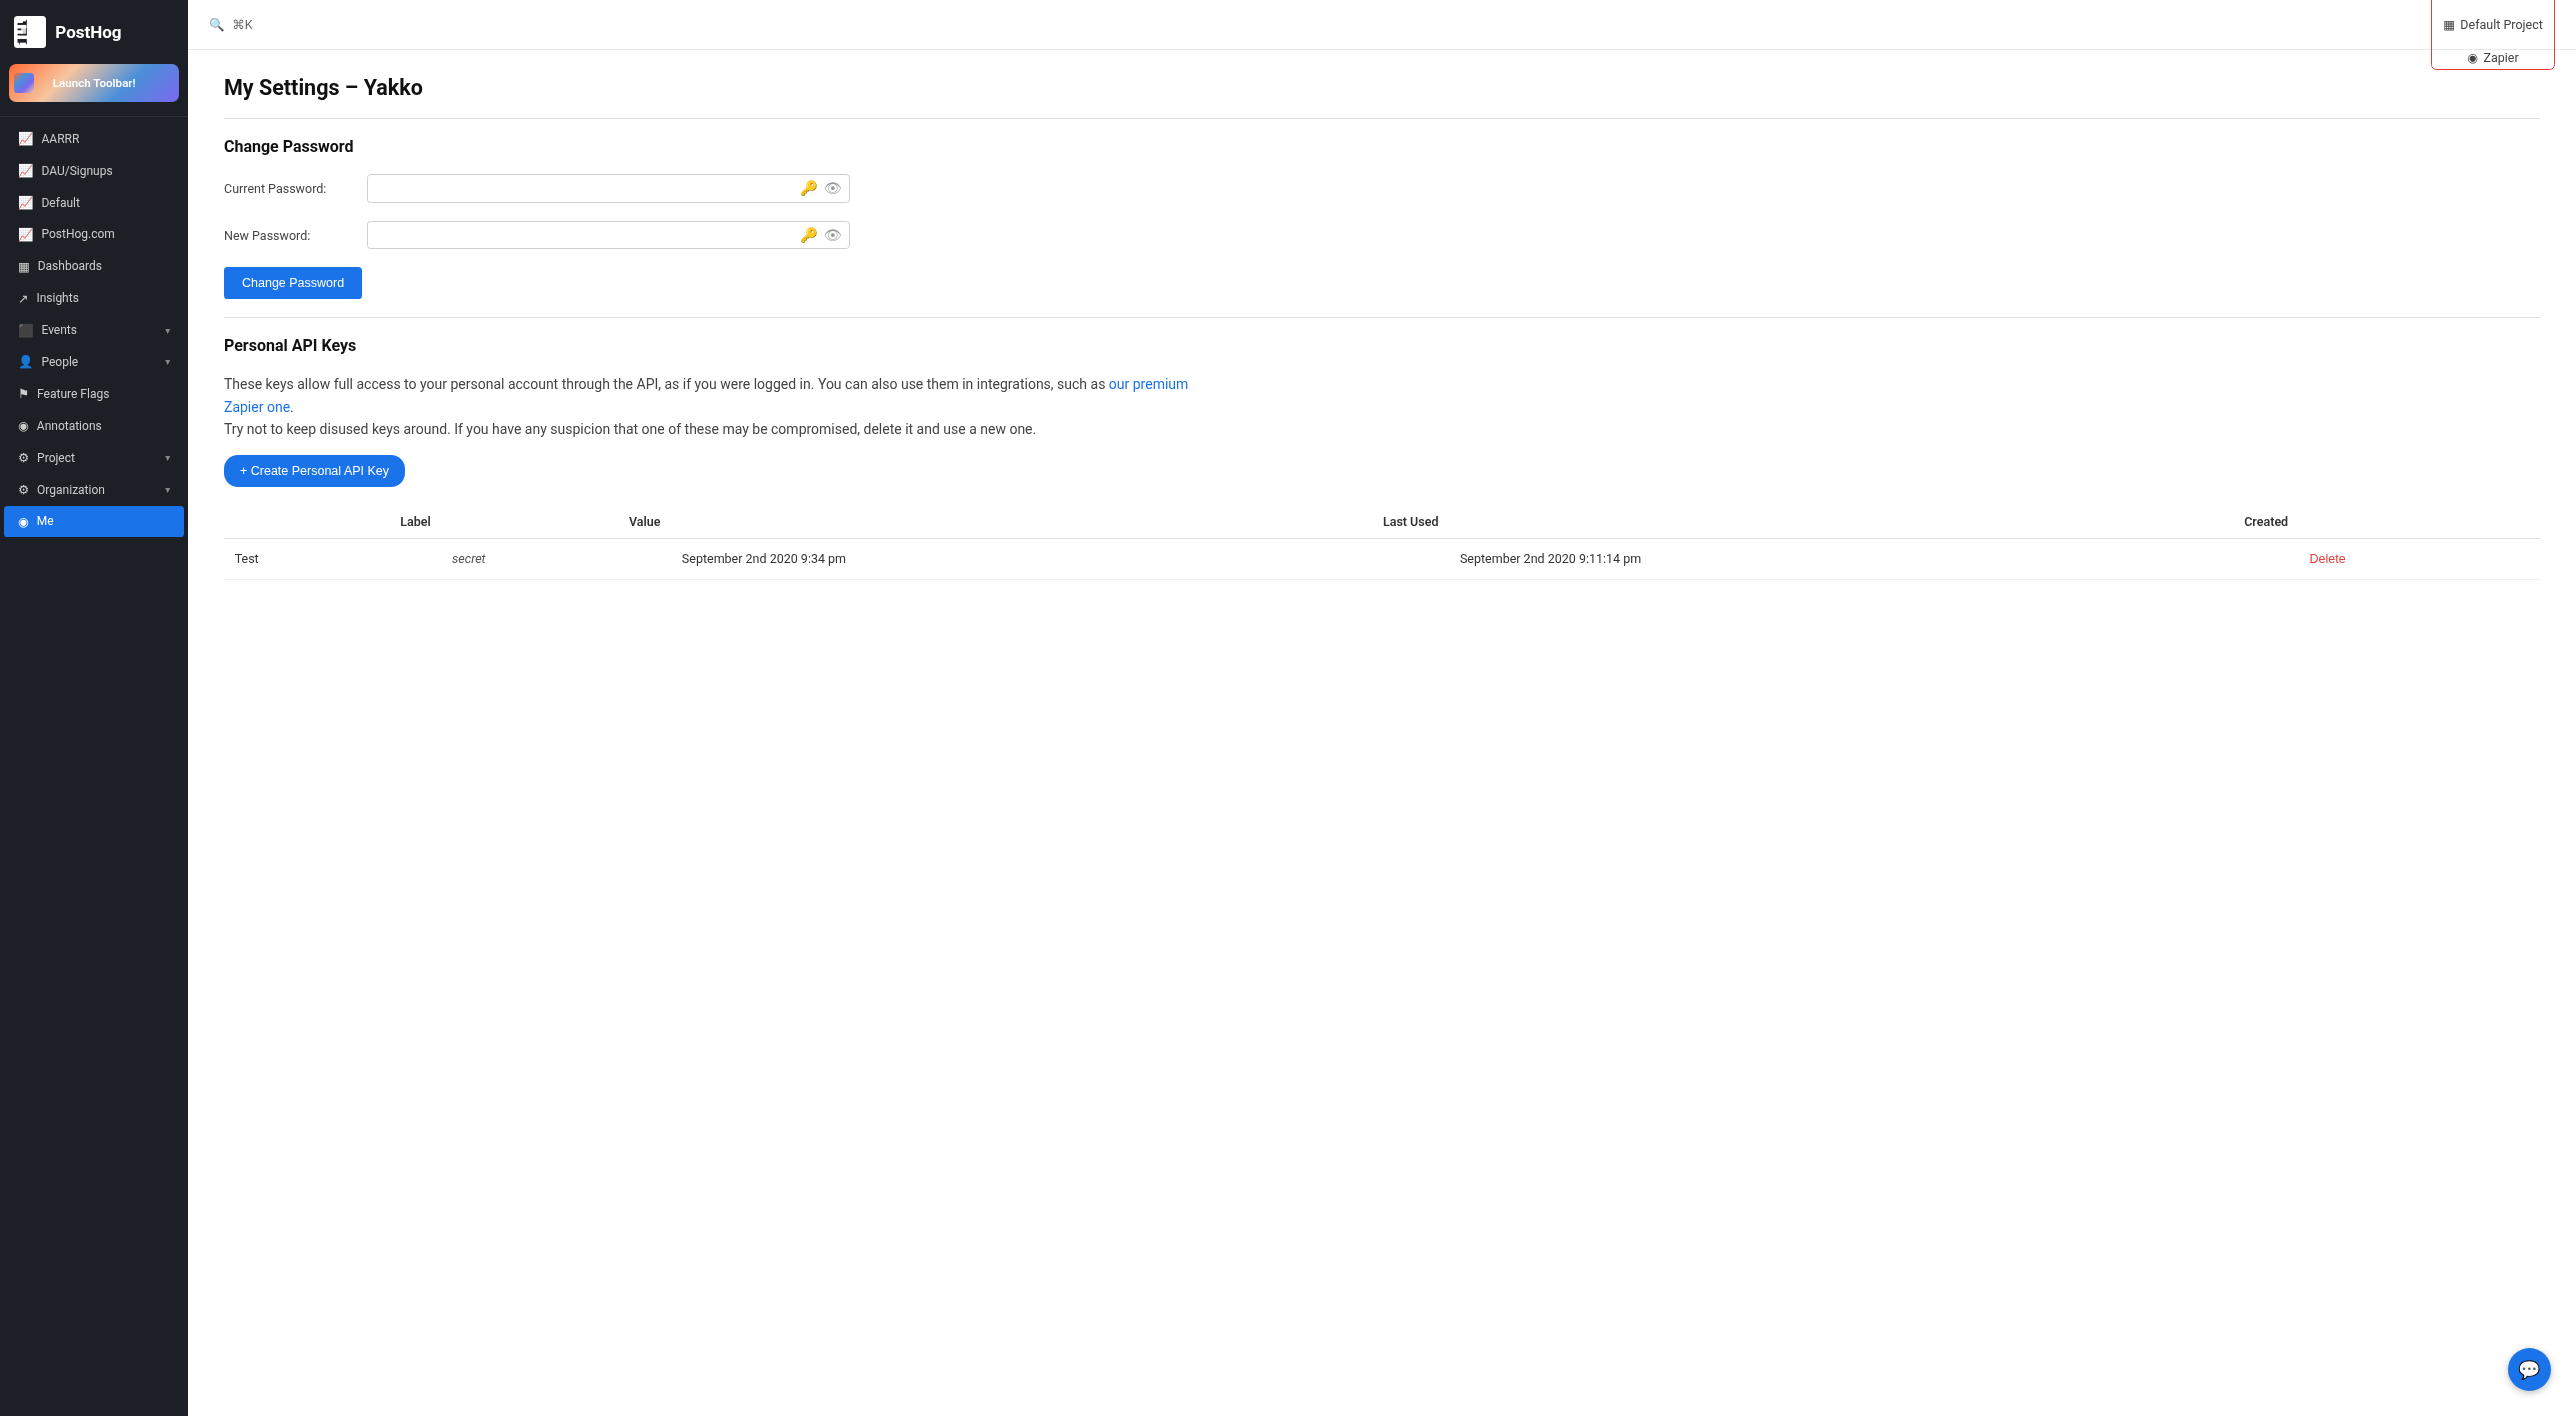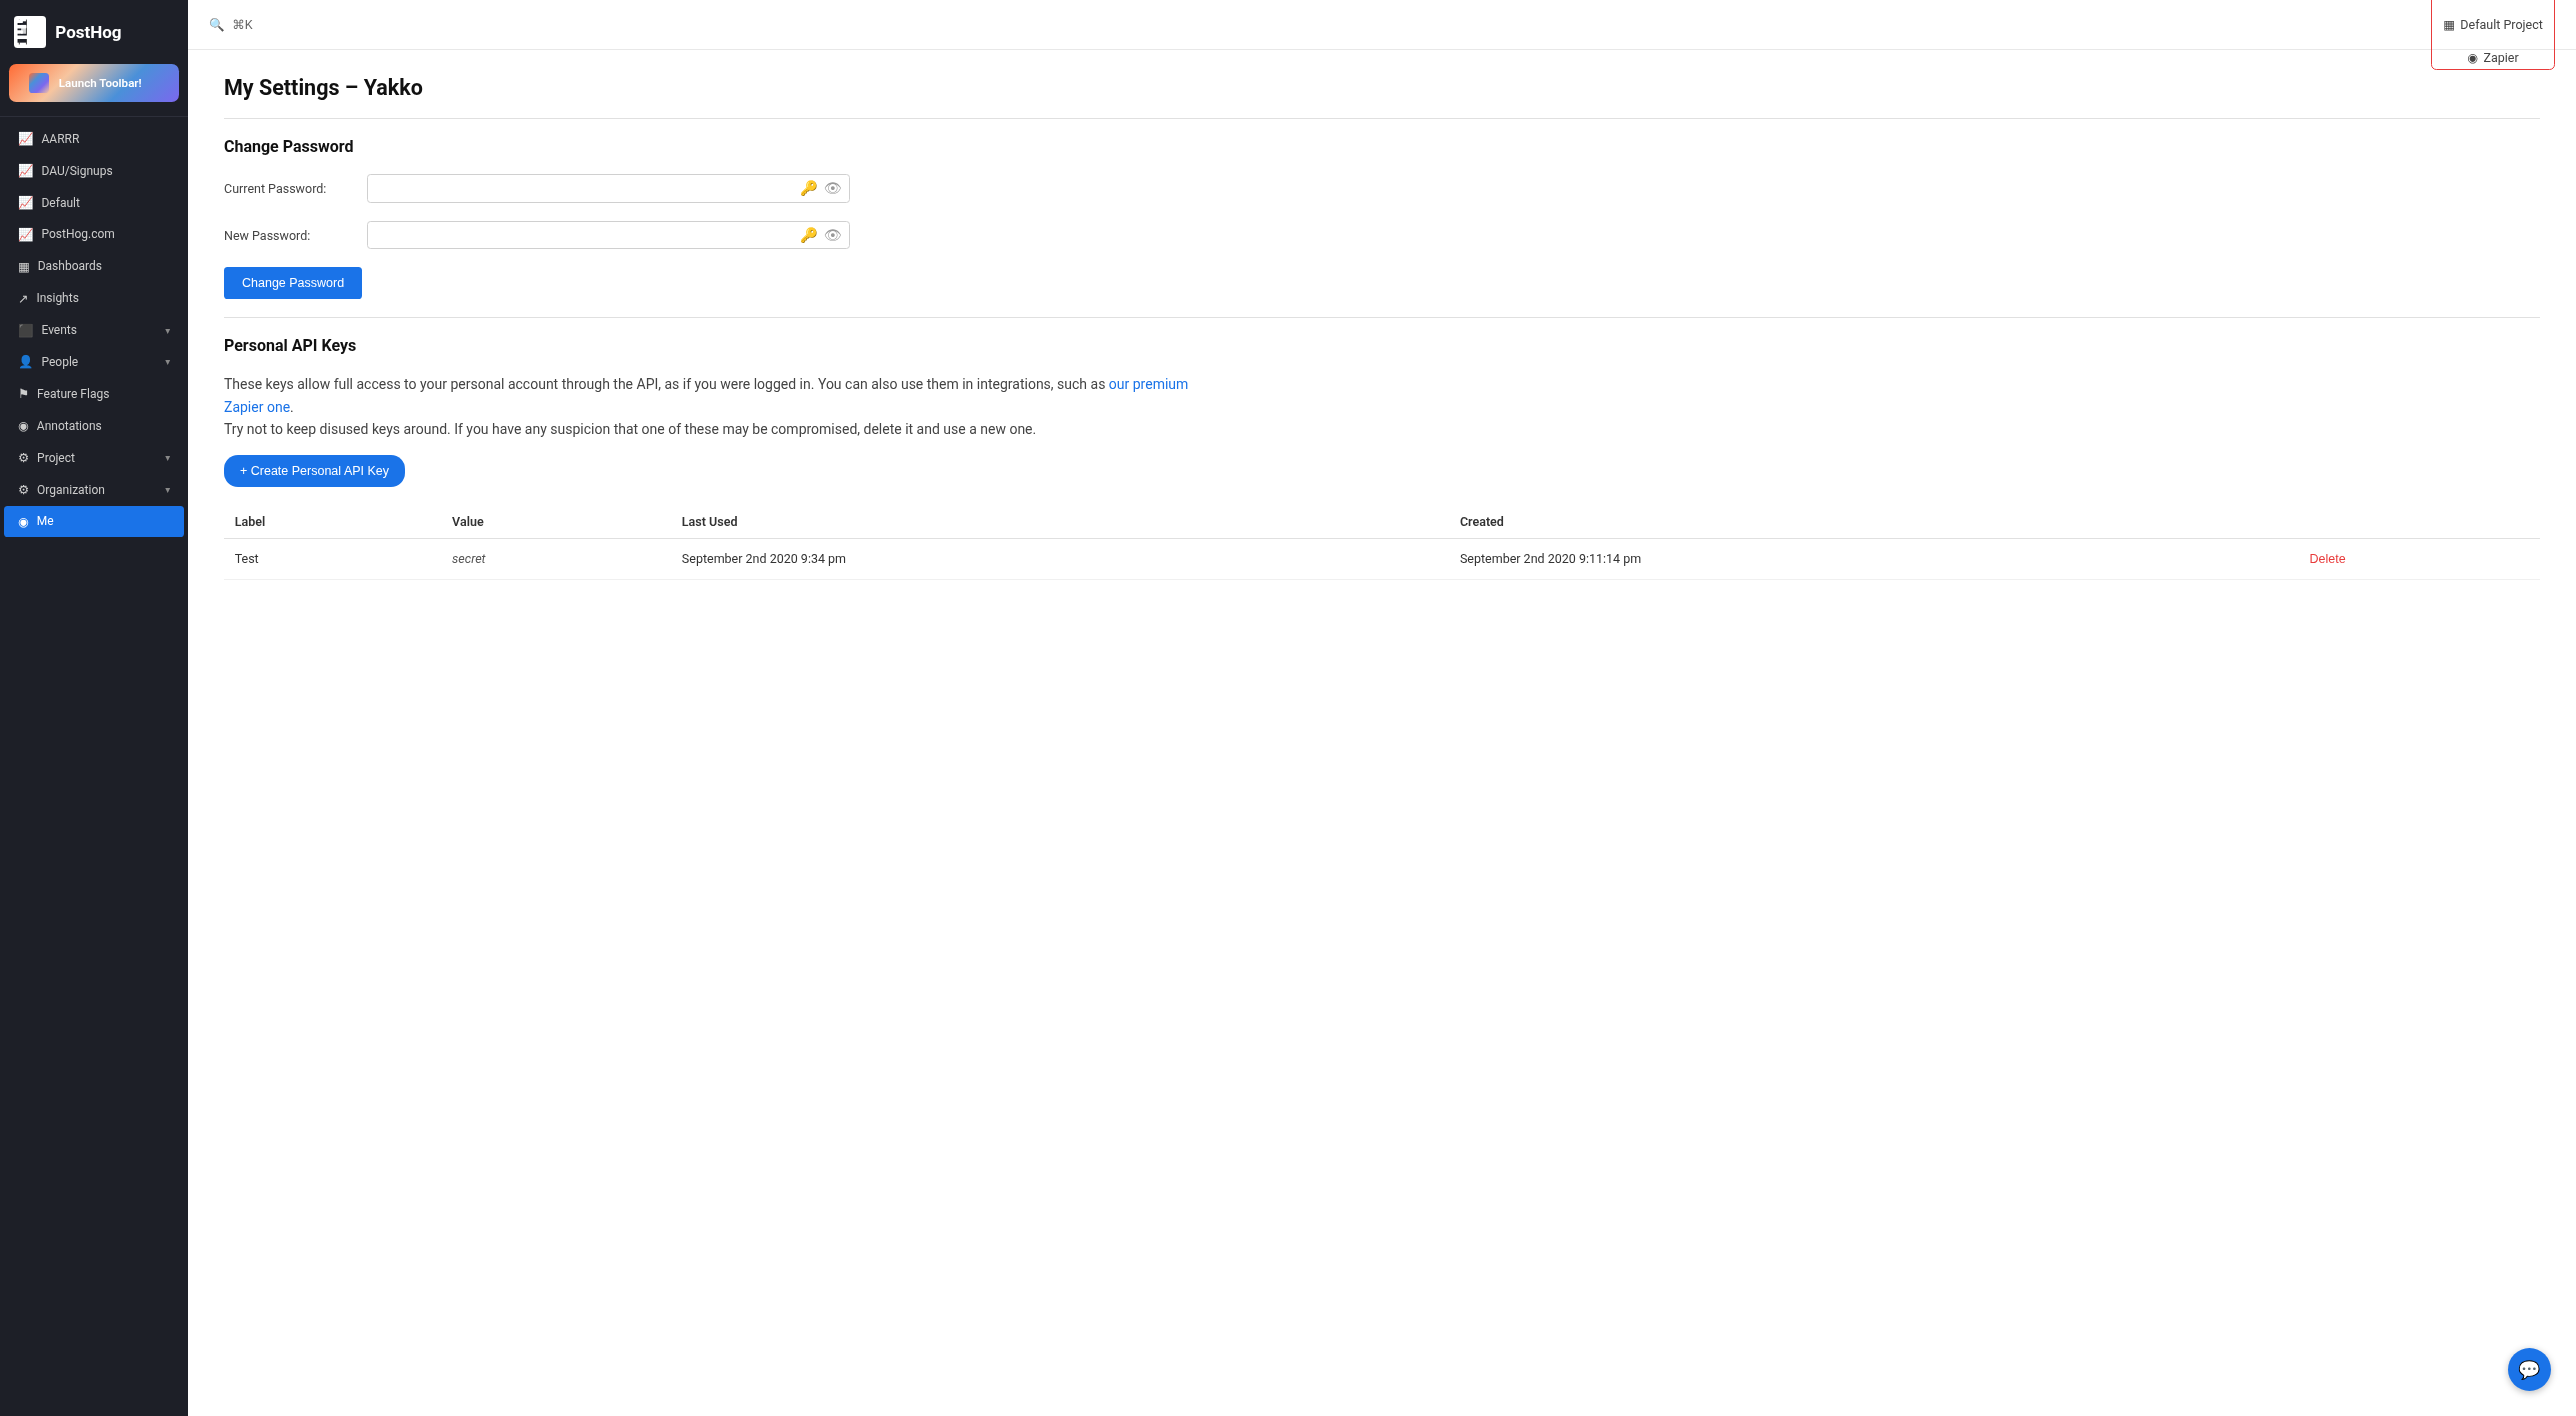--- a/index.html
+++ b/index.html
@@ -28,24 +28,24 @@
     }
     .logo-text {
       font-size: 17px;
       font-weight: 700;
       color: #fff;
     }
     .launch-toolbar {
       margin: 0 9px 9px;
       background: linear-gradient(135deg, #ff6b35, #f7c59f, #4a90d9, #7b68ee);
       border-radius: 7.2px;
-      padding: 9px 20px;
-      display: flex;
-      align-items: center;
-      gap: 10px;
+      padding: 9px 5px;
+      display: flex;
+      align-items: center;
+      gap: 19px;
       cursor: pointer;
       font-weight: 600;
       font-size: 11.6px;
       color: #fff;
     }
     .launch-toolbar-icon {
       width: 19.7px;
       height: 19.7px;
       background: linear-gradient(135deg, #ff6b35, #4a90d9, #7b68ee, #f7c59f);
       border-radius: 3.6px;
@@ -226,21 +226,21 @@
       margin-bottom: 14.3px;
     }
     .api-desc a { color: #1a73e8; text-decoration: none; }
 
     
     .api-table {
       width: 100%;
       border-collapse: collapse;
     }
     .api-table th {
-      text-align: left;
+      text-align: right;
       padding: 9px 10.7px;
       font-weight: 600;
       color: #333;
       border-bottom: 1.8px solid #e0e0e0;
       font-size: 12.5px;
     }
     .api-table td {
       padding: 12.5px 10.7px;
       color: #333;
       border-bottom: 0.9px solid #f0f0f0;

